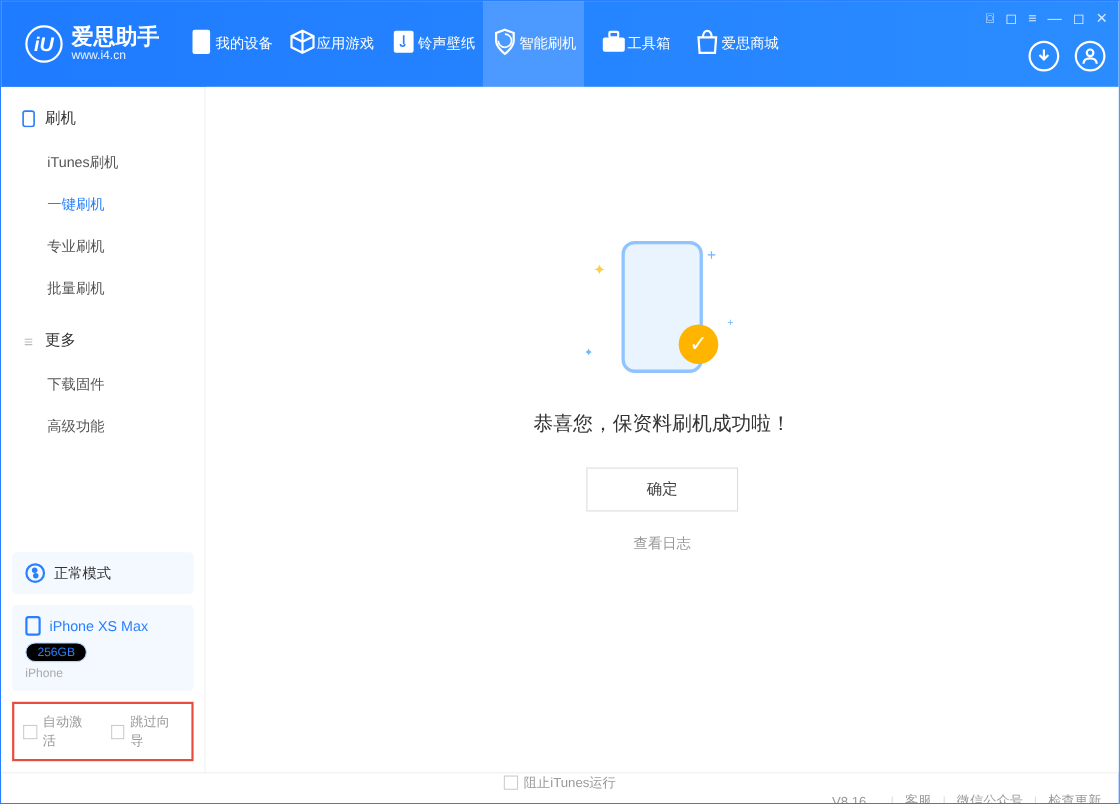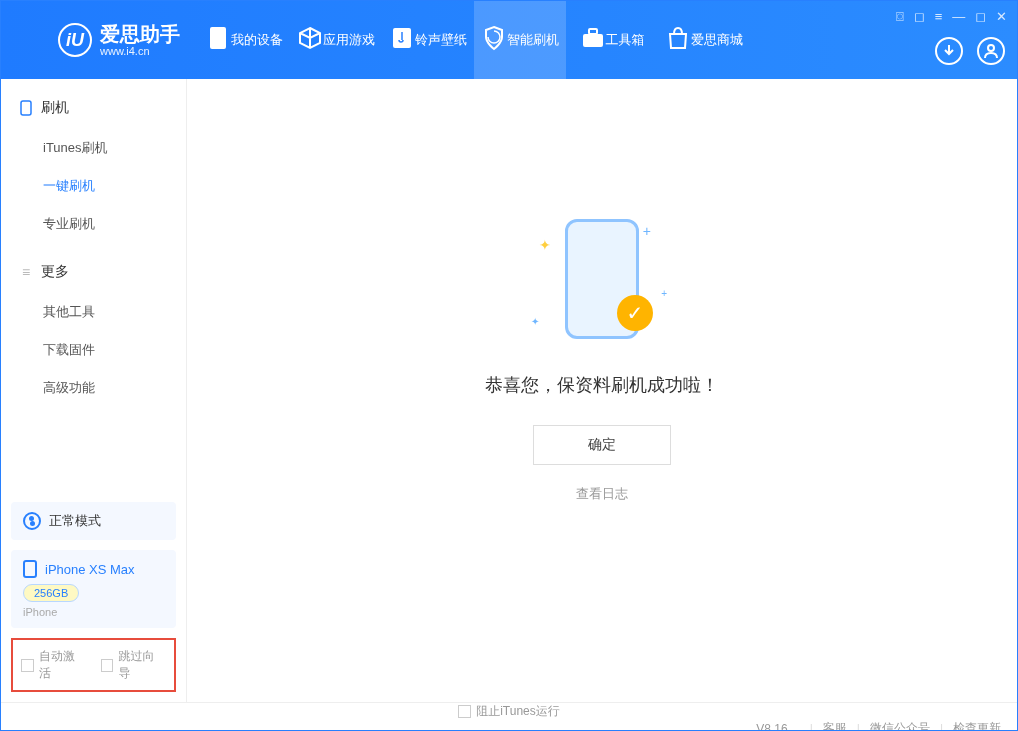--- a/index.html
+++ b/index.html
@@ -1,20 +1,20 @@
 <!DOCTYPE html>
 <html><head>
 <meta charset="utf-8">
 <style>
 * { margin: 0; padding: 0; box-sizing: border-box; font-family: "Microsoft YaHei", Arial, sans-serif; }
 body { background: #fff; width: 1018px; height: 731px; overflow: hidden; border: 1px solid #2880fe; }
 
 
 .header { height: 78px; background: linear-gradient(to right, #1f7bff, #2b8cff); display: flex; align-items: center; color: #fff; position: relative; }
-.logo-area { display: flex; align-items: center; padding: 0 18px 0 22px; margin-left: 35px; }
+.logo-area { display: flex; align-items: center; padding: 0 18px 0 22px; }
 .logo-circle { width: 34px; height: 34px; border: 2.5px solid #fff; border-radius: 50%; display: flex; align-items: center; justify-content: center; font-size: 18px; font-weight: bold; font-style: italic; margin-right: 8px; }
 .logo-text { display: flex; flex-direction: column; line-height: 1.1; }
 .logo-title { font-size: 20px; font-weight: bold; }
 .logo-sub { font-size: 11px; opacity: 0.9; }
 
 .nav { display: flex; height: 100%; }
 .nav-item { width: 92px; display: flex; flex-direction: row; align-items: center; justify-content: center; font-size: 13px; cursor: pointer; position: relative; }
 .nav-item.active { background: rgba(255,255,255,0.18); }
 .nav-icon { width: 26px; height: 26px; margin-bottom: 5px; display: flex; align-items: center; justify-content: center; }
 
@@ -37,21 +37,21 @@
 .sidebar-bottom { margin-top: auto; }
 .mode-box { margin: 10px; padding: 10px 12px; background: #f4f8ff; border-radius: 4px; display: flex; align-items: center; gap: 8px; font-size: 13px; color: #333; }
 .mode-icon { width: 18px; height: 18px; border: 2px solid #2880fe; border-radius: 50%; position: relative; }
 .mode-icon::before, .mode-icon::after { content: ''; position: absolute; width: 5px; height: 5px; background: #2880fe; border-radius: 50%; }
 .mode-icon::before { top: 2px; left: 4px; }
 .mode-icon::after { bottom: 2px; right: 4px; }
 
 .device-box { margin: 0 10px 10px; padding: 10px 12px; background: #f4f8ff; border-radius: 4px; }
 .device-name { display: flex; align-items: center; gap: 8px; font-size: 13px; color: #2880fe; font-weight: 400; }
 .device-icon { width: 14px; height: 18px; border: 2px solid #2880fe; border-radius: 3px; }
-.device-storage { display: inline-block; margin-top: 6px; padding: 2px 10px; border: 1px solid #b8d7ff; border-radius: 10px; font-size: 11px; color: #2880fe; background: #fef9c3; }
+.device-storage { display: inline-block; margin-top: 6px; padding: 2px 10px; border: 1px solid #b8d7ff; border-radius: 10px; font-size: 11px; color: #2880fe; background: #000000; }
 .device-type { margin-top: 4px; font-size: 11px; color: #aaa; }
 
 .options-row { margin: 6px 10px 10px; padding: 8px; border: 2px solid #e74c3c; display: flex; gap: 14px; font-size: 12px; color: #999; }
 .opt { display: flex; align-items: center; gap: 5px; cursor: pointer; }
 .chk { width: 13px; height: 13px; border: 1px solid #ccc; }
 
 
 .main { flex: 1; background: #fff; display: flex; flex-direction: column; align-items: center; justify-content: center; padding-bottom: 60px; position: relative; }
 .illustration { width: 150px; height: 130px; position: relative; margin-bottom: 24px; }
 .phone-shape { width: 74px; height: 120px; border: 3px solid #8fc4ff; border-radius: 12px; background: #e9f4ff; position: absolute; left: 50%; transform: translateX(-50%); }
@@ -169,29 +169,29 @@
             <svg width="12" height="16" viewBox="0 0 12 16">
               <rect x="1" y="1" width="10" height="14" rx="2" fill="none" stroke="#2880fe" stroke-width="1.5"></rect>
             </svg>
           </span>
         <span>刷机</span>
       </div>
       <div class="sb-items">
         <div class="sb-item">iTunes刷机</div>
         <div class="sb-item active">一键刷机</div>
         <div class="sb-item">专业刷机</div>
+        <div class="sb-item">批量刷机</div>
       </div>
     </div>
     <div class="sb-section">
       <div class="sb-header">
         <span class="sb-header-icon" style="color:#bbb">≡</span>
         <span>更多</span>
       </div>
       <div class="sb-items">
-        <div class="sb-item">其他工具</div>
         <div class="sb-item">下载固件</div>
         <div class="sb-item">高级功能</div>
       </div>
     </div>
 
     <div class="sidebar-bottom">
       <div class="mode-box">
         <span class="mode-icon"></span>
         <span>正常模式</span>
       </div>

